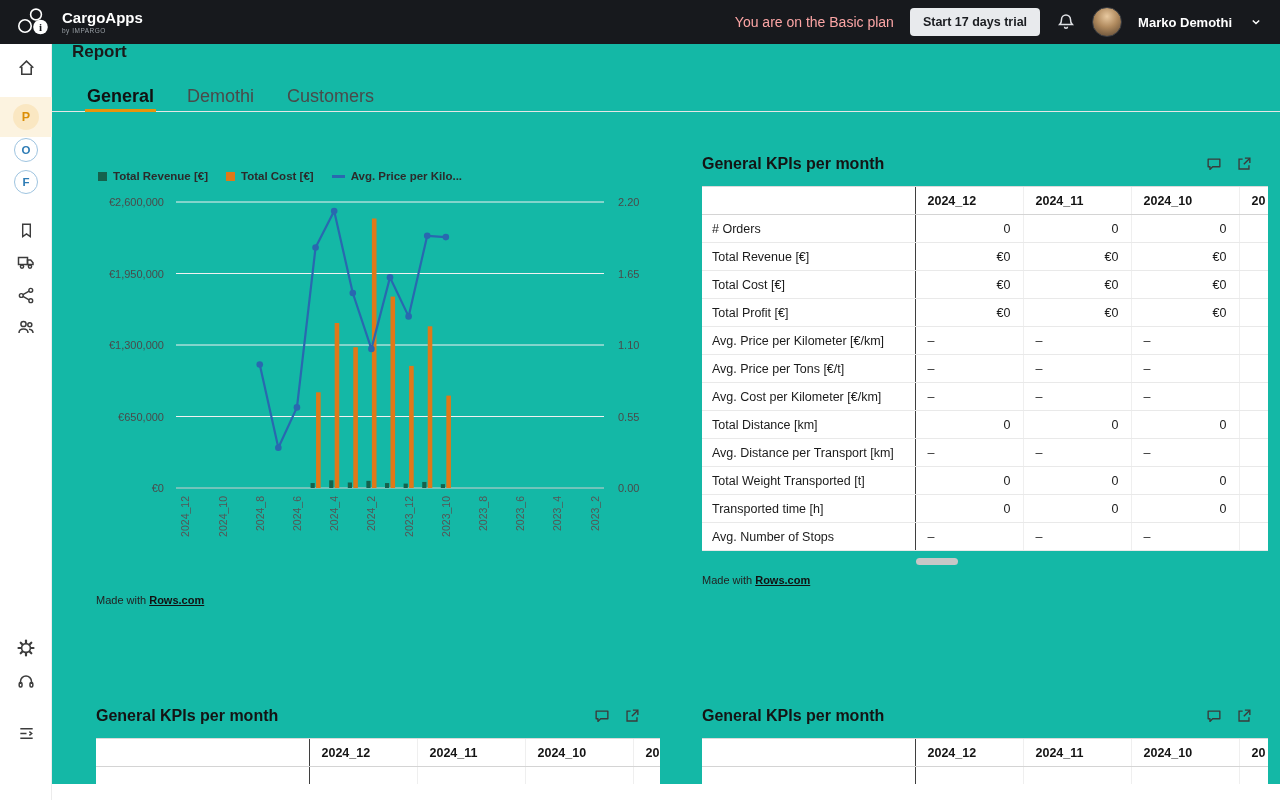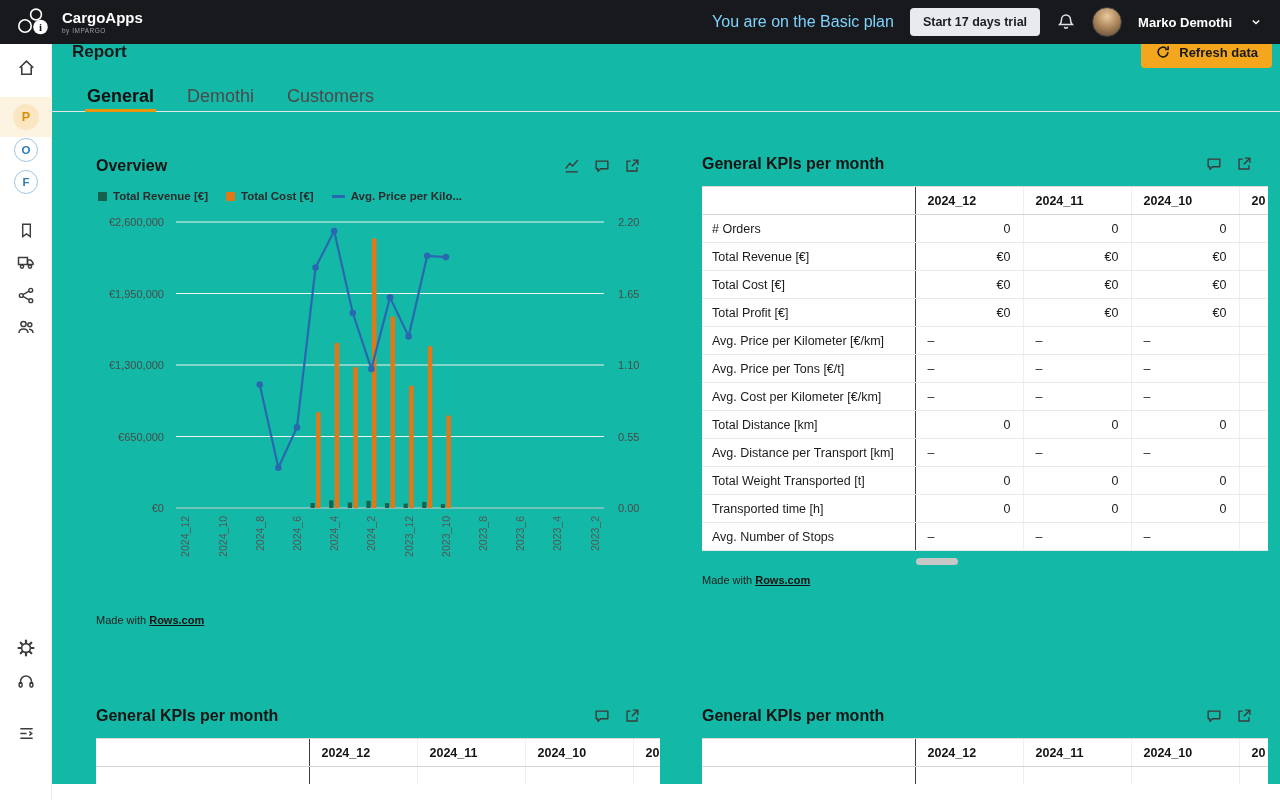--- a/index.html
+++ b/index.html
@@ -7,21 +7,21 @@
     font-family:"Liberation Sans","DejaVu Sans",sans-serif; }
 
   
   .topbar { position:fixed; top:0; left:0; right:0; height:44px; background:#17191D;
     display:flex; align-items:center; padding:0 16px; z-index:50; }
   .brand { display:flex; align-items:center; gap:8px; cursor:pointer; }
   .brand-text { display:flex; flex-direction:column; }
   .brand-name { color:#fff; font-size:15px; font-weight:700; line-height:1.1; }
   .brand-by { color:#9aa0a6; font-size:6.5px; letter-spacing:.5px; }
   .topbar-right { margin-left:auto; display:flex; align-items:center; gap:16px; }
-  .plan-text { color:#7dd3fc; font-size:16px; }
+  .plan-text { color:#fca5a5; font-size:14px; }
   .trial-btn { background:#E8EAED; color:#1b1d21; font-size:12.5px; font-weight:700;
     padding:7px 13px; border-radius:4px; border:none; cursor:pointer; }
   .icon-plain { display:inline-flex; align-items:center; justify-content:center; cursor:pointer; }
   .avatar { width:30px; height:30px; border-radius:50%; border:1px solid #3a3d42;
     background:radial-gradient(circle at 50% 30%, #e8c9a0 0%, #b08a5e 45%, #55422f 100%); cursor:pointer; }
   .user-name { color:#fff; font-size:13px; font-weight:600; cursor:pointer; }
 
   
   .sidebar { position:fixed; top:44px; left:0; bottom:0; width:52px; background:#fff;
     border-right:1px solid #ececec; z-index:40; }
@@ -189,61 +189,31 @@
     <svg width="19" height="19" viewBox="0 0 20 20">
       <path d="M3.5 5h13M3.5 10h6.5M3.5 15h13"></path>
       <polyline points="13,8 15.5,10 13,12"></polyline>
     </svg>
   </div>
 </div>
 
 <div class="main">
   <div class="page-head">
     <span class="page-title">Report</span>
-    <button class="refresh-btn">
-      <svg width="16" height="16" viewBox="0 0 18 18" fill="none" stroke="#1a1a1a" stroke-width="1.8">
-        <path d="M14.5 9a5.5 5.5 0 1 1-1.7-3.95"></path>
-        <polyline points="14.8,2.6 14.8,6 11.4,6"></polyline>
-      </svg>
-      <span>Refresh data</span>
-    </button>
   </div>
 
   <div class="tabs">
     <span class="tab active">General</span>
     <span class="tab">Demothi</span>
     <span class="tab">Customers</span>
   </div>
 
   <div class="content">
 
     <div class="panel" id="overview-panel">
-      <div class="panel-head">
-        <span class="panel-title">Overview</span>
-        <span class="panel-icons">
-          <span class="icon-btn">
-            <svg width="18" height="18" viewBox="0 0 20 20">
-                <polyline points="3,13 7.5,7 10.5,10 16.5,3.5"></polyline>
-                <path d="M3 16.5h13.5"></path>
-              </svg>
-          </span>
-          <span class="icon-btn">
-            <svg width="18" height="18" viewBox="0 0 20 20" stroke-linejoin="round">
-                <path d="M3.5 4.5h13v8.5h-8l-3 3v-3h-2z"></path>
-              </svg>
-          </span>
-          <span class="icon-btn">
-            <svg width="18" height="18" viewBox="0 0 20 20">
-                <path d="M8.5 4.5H4.5v11h11v-4"></path>
-                <path d="M11 3.5h5.5V9"></path>
-                <path d="M16.2 3.8 9.8 10.2"></path>
-              </svg>
-          </span>
-        </span>
-      </div>
       <div class="legend">
           <span class="legend-item">
             <span class="legend-marker" style="background: rgb(21, 97, 76);"></span>
             <span>Total Revenue [€]</span>
           </span>
           <span class="legend-item">
             <span class="legend-marker" style="background: rgb(224, 120, 24);"></span>
             <span>Total Cost [€]</span>
           </span>
           <span class="legend-item">

